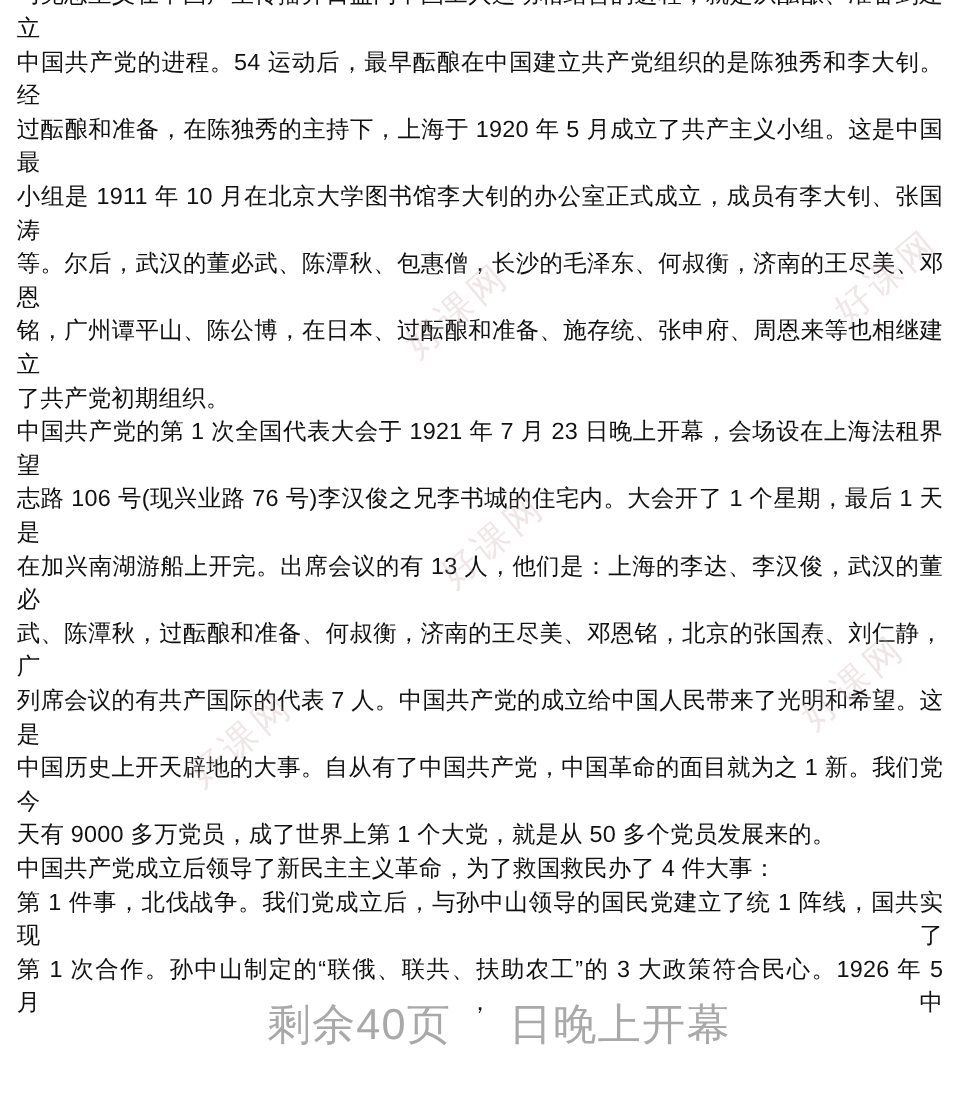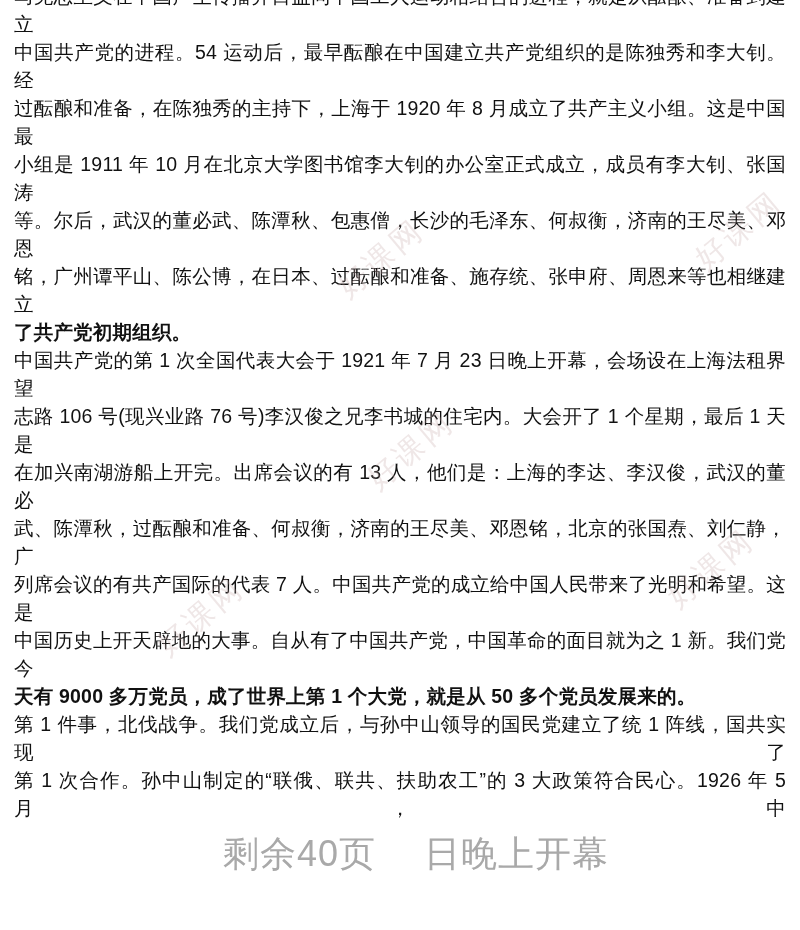--- a/index.html
+++ b/index.html
@@ -24,21 +24,20 @@
     color: #111111;
     letter-spacing: 0.2px;
   }
   .doc .line {
     white-space: normal;
     text-align: justify;
     text-align-last: justify;
   }
   .doc .line.short {
     text-align-last: left;
-    font-weight: bold;
   }
   .footer-note {
     position: absolute;
     top: 832px;
     left: 16px;
     width: 800px;
     display: flex;
     justify-content: center;
     gap: 48px;
     font-size: 36px;
@@ -60,32 +59,33 @@
   .wm-3 { left: 150px; top: 596px; }
   .wm-4 { left: 660px; top: 548px; }
   .wm-5 { left: 360px; top: 430px; }
 </style>
 </head>
 <body>
 
 <div class="doc">
     <div class="line">马克思主义在中国产生传播并日益同中国工人运动相结合的进程，就是从酝酿、准备到建立</div>
     <div class="line">中国共产党的进程。54 运动后，最早酝酿在中国建立共产党组织的是陈独秀和李大钊。经</div>
-    <div class="line">过酝酿和准备，在陈独秀的主持下，上海于 1920 年 8 月成立了共产主义小组。这是中国最</div>
+    <div class="line">过酝酿和准备，在陈独秀的主持下，上海于 1920 年 5 月成立了共产主义小组。这是中国最</div>
     <div class="line">小组是 1911 年 10 月在北京大学图书馆李大钊的办公室正式成立，成员有李大钊、张国涛</div>
     <div class="line">等。尔后，武汉的董必武、陈潭秋、包惠僧，长沙的毛泽东、何叔衡，济南的王尽美、邓恩</div>
     <div class="line">铭，广州谭平山、陈公博，在日本、过酝酿和准备、施存统、张申府、周恩来等也相继建立</div>
     <div class="line short">了共产党初期组织。</div>
     <div class="line">中国共产党的第 1 次全国代表大会于 1921 年 7 月 23 日晚上开幕，会场设在上海法租界望</div>
     <div class="line">志路 106 号(现兴业路 76 号)李汉俊之兄李书城的住宅内。大会开了 1 个星期，最后 1 天是</div>
     <div class="line">在加兴南湖游船上开完。出席会议的有 13 人，他们是：上海的李达、李汉俊，武汉的董必</div>
     <div class="line">武、陈潭秋，过酝酿和准备、何叔衡，济南的王尽美、邓恩铭，北京的张国焘、刘仁静，广</div>
     <div class="line">列席会议的有共产国际的代表 7 人。中国共产党的成立给中国人民带来了光明和希望。这是</div>
     <div class="line">中国历史上开天辟地的大事。自从有了中国共产党，中国革命的面目就为之 1 新。我们党今</div>
     <div class="line short">天有 9000 多万党员，成了世界上第 1 个大党，就是从 50 多个党员发展来的。</div>
+    <div class="line short">中国共产党成立后领导了新民主主义革命，为了救国救民办了 4 件大事：</div>
     <div class="line">第 1 件事，北伐战争。我们党成立后，与孙中山领导的国民党建立了统 1 阵线，国共实现了</div>
     <div class="line">第 1 次合作。孙中山制定的“联俄、联共、扶助农工”的 3 大政策符合民心。1926 年 5 月，中</div>
   </div>
 
 <span class="watermark wm-1">好课网</span>
 <span class="watermark wm-2">好课网</span>
 <span class="watermark wm-3">好课网</span>
 <span class="watermark wm-4">好课网</span>
 <span class="watermark wm-5">好课网</span>
 

